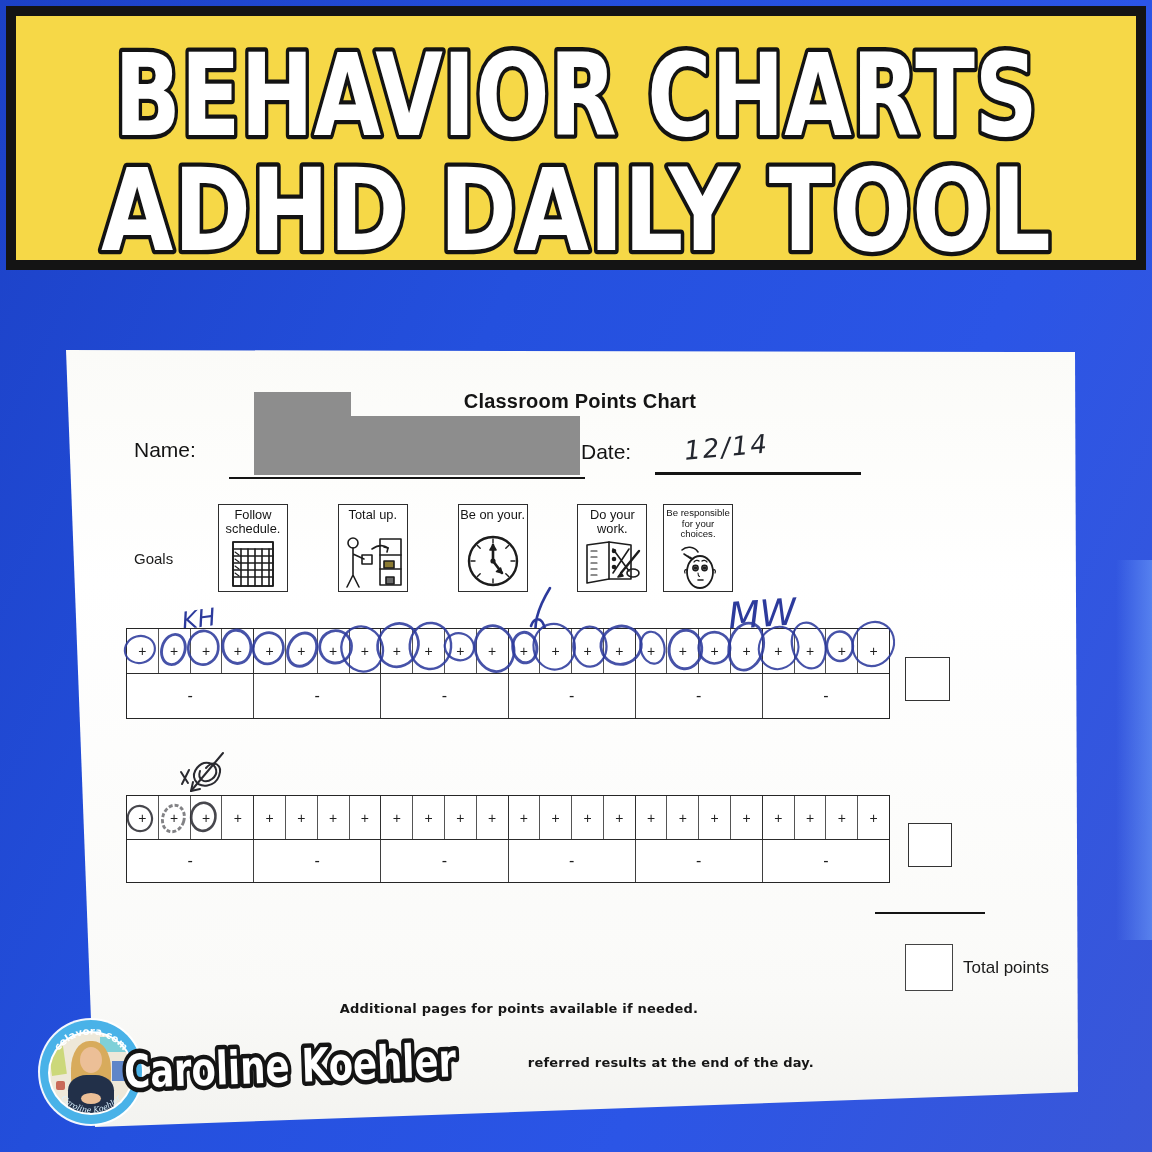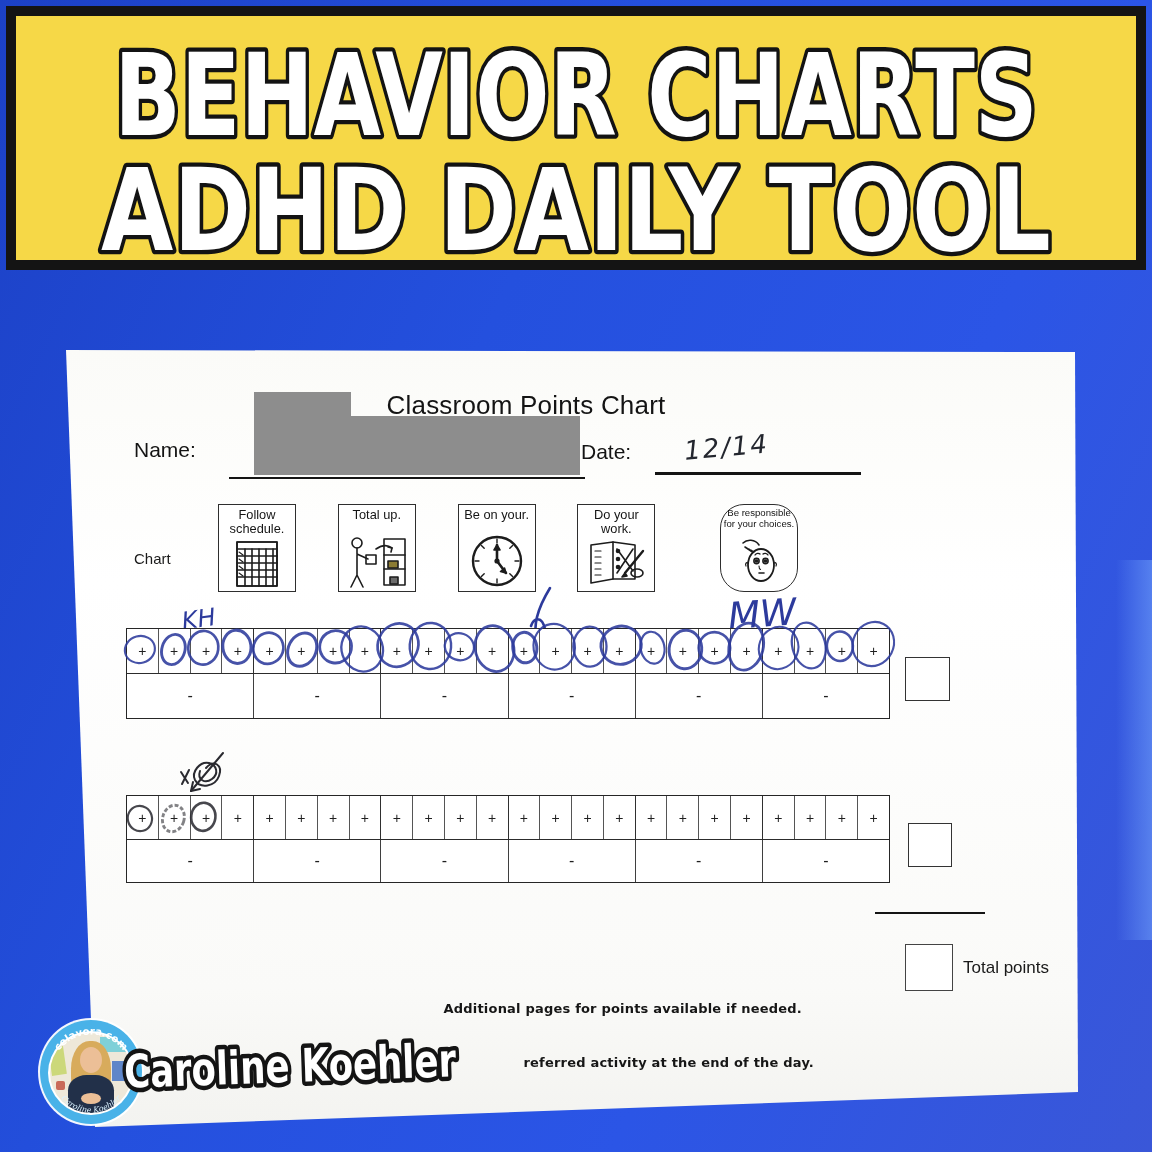--- a/index.html
+++ b/index.html
@@ -14,28 +14,28 @@
           background:#f6d847;border:10px solid #141414;}
   .banner svg{display:block;width:100%;height:100%;}
   .banner text{font-family:"DejaVu Sans",sans-serif;font-weight:bold;
                fill:#ffffff;stroke:#131313;stroke-width:10px;stroke-linejoin:round;paint-order:stroke;}
   
   .paper{position:absolute;left:66px;top:350px;width:1012px;height:778px;
          background:linear-gradient(180deg,#fbfbf8 0%,#ffffff 30%,#fafaf8 82%,#f3f3f0 100%);
          clip-path:polygon(0px 0px,1009px 2px,1012px 742px,29px 777px);
          filter:drop-shadow(-3px 8px 0px rgba(8,14,48,.55)) drop-shadow(0px 12px 8px rgba(8,14,48,.30));}
   .abs{position:absolute;}
-  .title{left:290px;top:40px;width:340px;text-align:center;font-size:26px;color:#141414;letter-spacing:.2px;}
+  .title{left:290px;top:40px;width:340px;text-align:right;font-size:20px;color:#141414;letter-spacing:.2px;font-weight:bold;}
   .redact{background:#8d8d8d;}
   .fieldlabel{font-size:21px;color:#141414;}
   .line{background:#141414;height:2.4px;}
   .hand{font-family:"DejaVu Sans",sans-serif;font-style:italic;}
   .datevalue{left:618px;top:82px;font-size:26px;color:#23262e;transform:rotate(-5deg);letter-spacing:2px;}
   .goalslabel{left:68px;top:200px;font-size:15px;color:#1b1b1b;}
-  .goal-card{position:absolute;top:154px;width:78px;height:88px;border:1.6px solid #2e2e2e;background:#fff;
+  .goal-card{position:absolute;top:154px;width:70px;height:88px;border:1.6px solid #2e2e2e;background:#fff;
              display:flex;flex-direction:column;align-items:center;padding-top:3px;}
   .goal-card .lbl{font-size:12.8px;line-height:1.1;text-align:center;color:#151515;}
   .goal-card.small .lbl{font-size:9.6px;}
   .goal-card .ico{margin-top:auto;margin-bottom:2px;line-height:0;}
   .goal-card .ico svg{stroke:#1c1c1c;fill:none;stroke-width:1.6;stroke-linecap:round;stroke-linejoin:round;}
   
   .points-table{position:absolute;left:60px;width:764px;border:1.7px solid #262626;background:#fff;}
   .plus-row{display:flex;height:45px;border-bottom:1.6px solid #2c2c2c;}
   .t2 .plus-row{height:44px;}
   .pgroup{flex:1;display:flex;border-right:1.6px solid #2f2f2f;}
@@ -48,21 +48,21 @@
   .mcell{flex:1;border-right:1px solid #3f3f3f;display:flex;align-items:center;justify-content:center;
          font-size:16px;color:#1f1f1f;}
   .mcell:last-child{border-right:none;}
   .scorebox{border:1.7px solid #333;background:#fff;}
   .overlay{position:absolute;pointer-events:none;overflow:visible;}
   .anno text{font-family:"DejaVu Sans",sans-serif;font-style:italic;}
   .sumline{left:809px;top:562px;width:110px;}
   .totalbox{left:839px;top:594px;width:48px;height:47px;border:1.6px solid #444;background:#fff;}
   .totallabel{left:897px;top:608px;font-size:17px;color:#191919;}
   .footer{font-family:"DejaVu Sans",sans-serif;font-weight:bold;font-size:13px;letter-spacing:.2px;color:#161616;
-          text-align:right;}
+          text-align:center;}
   
   .avatar{position:absolute;left:40px;top:1020px;width:102px;height:104px;border-radius:50%;
           background:#49b2e8;box-shadow:0 0 0 2px rgba(255,255,255,.95);z-index:6;}
   .photo{position:absolute;left:10px;top:13px;width:82px;height:80px;border-radius:50%;overflow:hidden;
          background:#eee8d9;box-shadow:0 0 0 2px #fff;}
   .photo div{position:absolute;}
   .nameplate{position:absolute;left:114px;top:1030px;width:352px;height:70px;z-index:7;overflow:visible;}
   .nameplate text{font-family:"DejaVu Sans",sans-serif;font-weight:bold;fill:#ffffff;
                   stroke:#141414;stroke-width:9px;stroke-linejoin:round;paint-order:stroke;}
 </style>
@@ -84,21 +84,21 @@
 
     <div class="abs line" style="left:163px;top:127px;width:356px;"></div>
     <div class="abs redact" style="left:188px;top:42px;width:97px;height:25px;"></div>
     <div class="abs redact" style="left:188px;top:66px;width:326px;height:59px;"></div>
 
     <div class="abs fieldlabel" style="left:68px;top:88px;">Name:</div>
     <div class="abs fieldlabel" style="left:515px;top:90px;">Date:</div>
     <div class="abs line" style="left:589px;top:122px;width:206px;height:2.6px;"></div>
     <div class="abs hand datevalue">12/14</div>
 
-    <div class="abs goalslabel">Chart</div>
+    <div class="abs goalslabel">Goals</div>
     <div id="goals-row">
         <div class="goal-card" style="left: 152px;">
           <div class="lbl">Follow schedule.</div>
           <div class="ico"><svg width="46" height="50" viewBox="0 0 46 50">
               <rect x="3" y="3" width="40" height="44" fill="#fff"></rect>
               <rect x="3" y="3" width="40" height="44"></rect>
               <path d="M3,10 h40 M3,17 h40 M3,24 h40 M3,31 h40 M3,38 h40"></path>
               <path d="M11,10 v37 M18,10 v37 M25,10 v37 M32,10 v37 M39,10 v37"></path>
               <path d="M5,13 l4,3 M5,20 l4,3 M5,27 l4,3 M5,34 l4,3" stroke-width="1.1"></path>
             </svg></div>
@@ -137,21 +137,21 @@
               <path d="M10,14 h6 M10,20 h6 M10,26 h6 M10,32 h6 M10,38 h6" stroke-width="1.2"></path>
               <circle cx="33" cy="14" r="1.5" fill="#1c1c1c"></circle>
               <circle cx="33" cy="22" r="1.5" fill="#1c1c1c"></circle>
               <circle cx="33" cy="30" r="1.5" fill="#1c1c1c"></circle>
               <path d="M32,12 L48,34 M48,12 L32,36" stroke-width="1.6"></path>
               <path d="M58,14 L40,36" stroke-width="2.4"></path>
               <path d="M40,36 l-3,4 l5,-1 z" fill="#1c1c1c"></path>
               <ellipse cx="52" cy="36" rx="6" ry="4"></ellipse>
             </svg></div>
         </div>
-        <div class="goal-card small" style="left: 654px; border-radius: 24px;">
+        <div class="goal-card small" style="left: 597px;">
           <div class="lbl">Be responsible for your choices.</div>
           <div class="ico"><svg width="52" height="56" viewBox="0 0 52 56">
               <ellipse cx="28" cy="32" rx="13" ry="16" stroke-width="1.8"></ellipse>
               <path d="M15,30 c-2,-1 -3,1 -2,3 M41,30 c2,-1 3,1 2,3" stroke-width="1.2"></path>
               <circle cx="23.5" cy="28" r="2.6"></circle>
               <circle cx="32.5" cy="28" r="2.6"></circle>
               <circle cx="23.5" cy="28" r="0.9" fill="#1c1c1c"></circle>
               <circle cx="32.5" cy="28" r="0.9" fill="#1c1c1c"></circle>
               <path d="M22,22 c1,-2 4,-2 5,-1 M30,21 c1,-1 4,-1 5,1" stroke-width="1.3"></path>
               <path d="M26,40 h5" stroke-width="1.6"></path>
@@ -311,21 +311,21 @@
         <ellipse cx="52.4" cy="43.5" rx="10.7" ry="13.5" transform="rotate(17.1 52.4 43.5)" fill="none" stroke="#2e2e34" stroke-width="2.90" opacity="0.6" stroke-dasharray="4 2"></ellipse>
         <ellipse cx="82.3" cy="41.8" rx="12.1" ry="14.1" transform="rotate(7.4 82.3 41.8)" fill="none" stroke="#2e2e34" stroke-width="2.65" opacity="0.88"></ellipse>
       </svg>
     <div class="abs scorebox" style="left:842px;top:473px;width:44px;height:44px;"></div>
 
     <div class="abs line sumline"></div>
     <div class="abs totalbox"></div>
     <div class="abs totallabel">Total points</div>
 
     <div class="abs footer" style="left:170px;top:651px;width:566px;">Additional pages for points available if needed.</div>
-    <div class="abs footer" style="right:264px;top:705px;text-align:right;">referred activity at the end of the day.</div>
+    <div class="abs footer" style="right:264px;top:705px;text-align:right;">referred results at the end of the day.</div>
   </div>
 
   <div class="avatar">
     <div class="photo">
       <div style="left:0;top:14px;width:15px;height:28px;background:#ccd87a;transform:rotate(-8deg);"></div>
       <div style="left:50px;top:4px;width:26px;height:15px;background:#7fd0d8;"></div>
       <div style="left:62px;top:28px;width:18px;height:20px;background:#5f86c9;"></div>
       <div style="left:6px;top:48px;width:9px;height:9px;background:#c96a5a;border-radius:2px;"></div>
       <div style="left:21px;top:8px;width:40px;height:60px;background:#d8ab5c;border-radius:46% 46% 40% 40%;"></div>
       <div style="left:30px;top:14px;width:22px;height:26px;background:#ecbf97;border-radius:50%;"></div>

